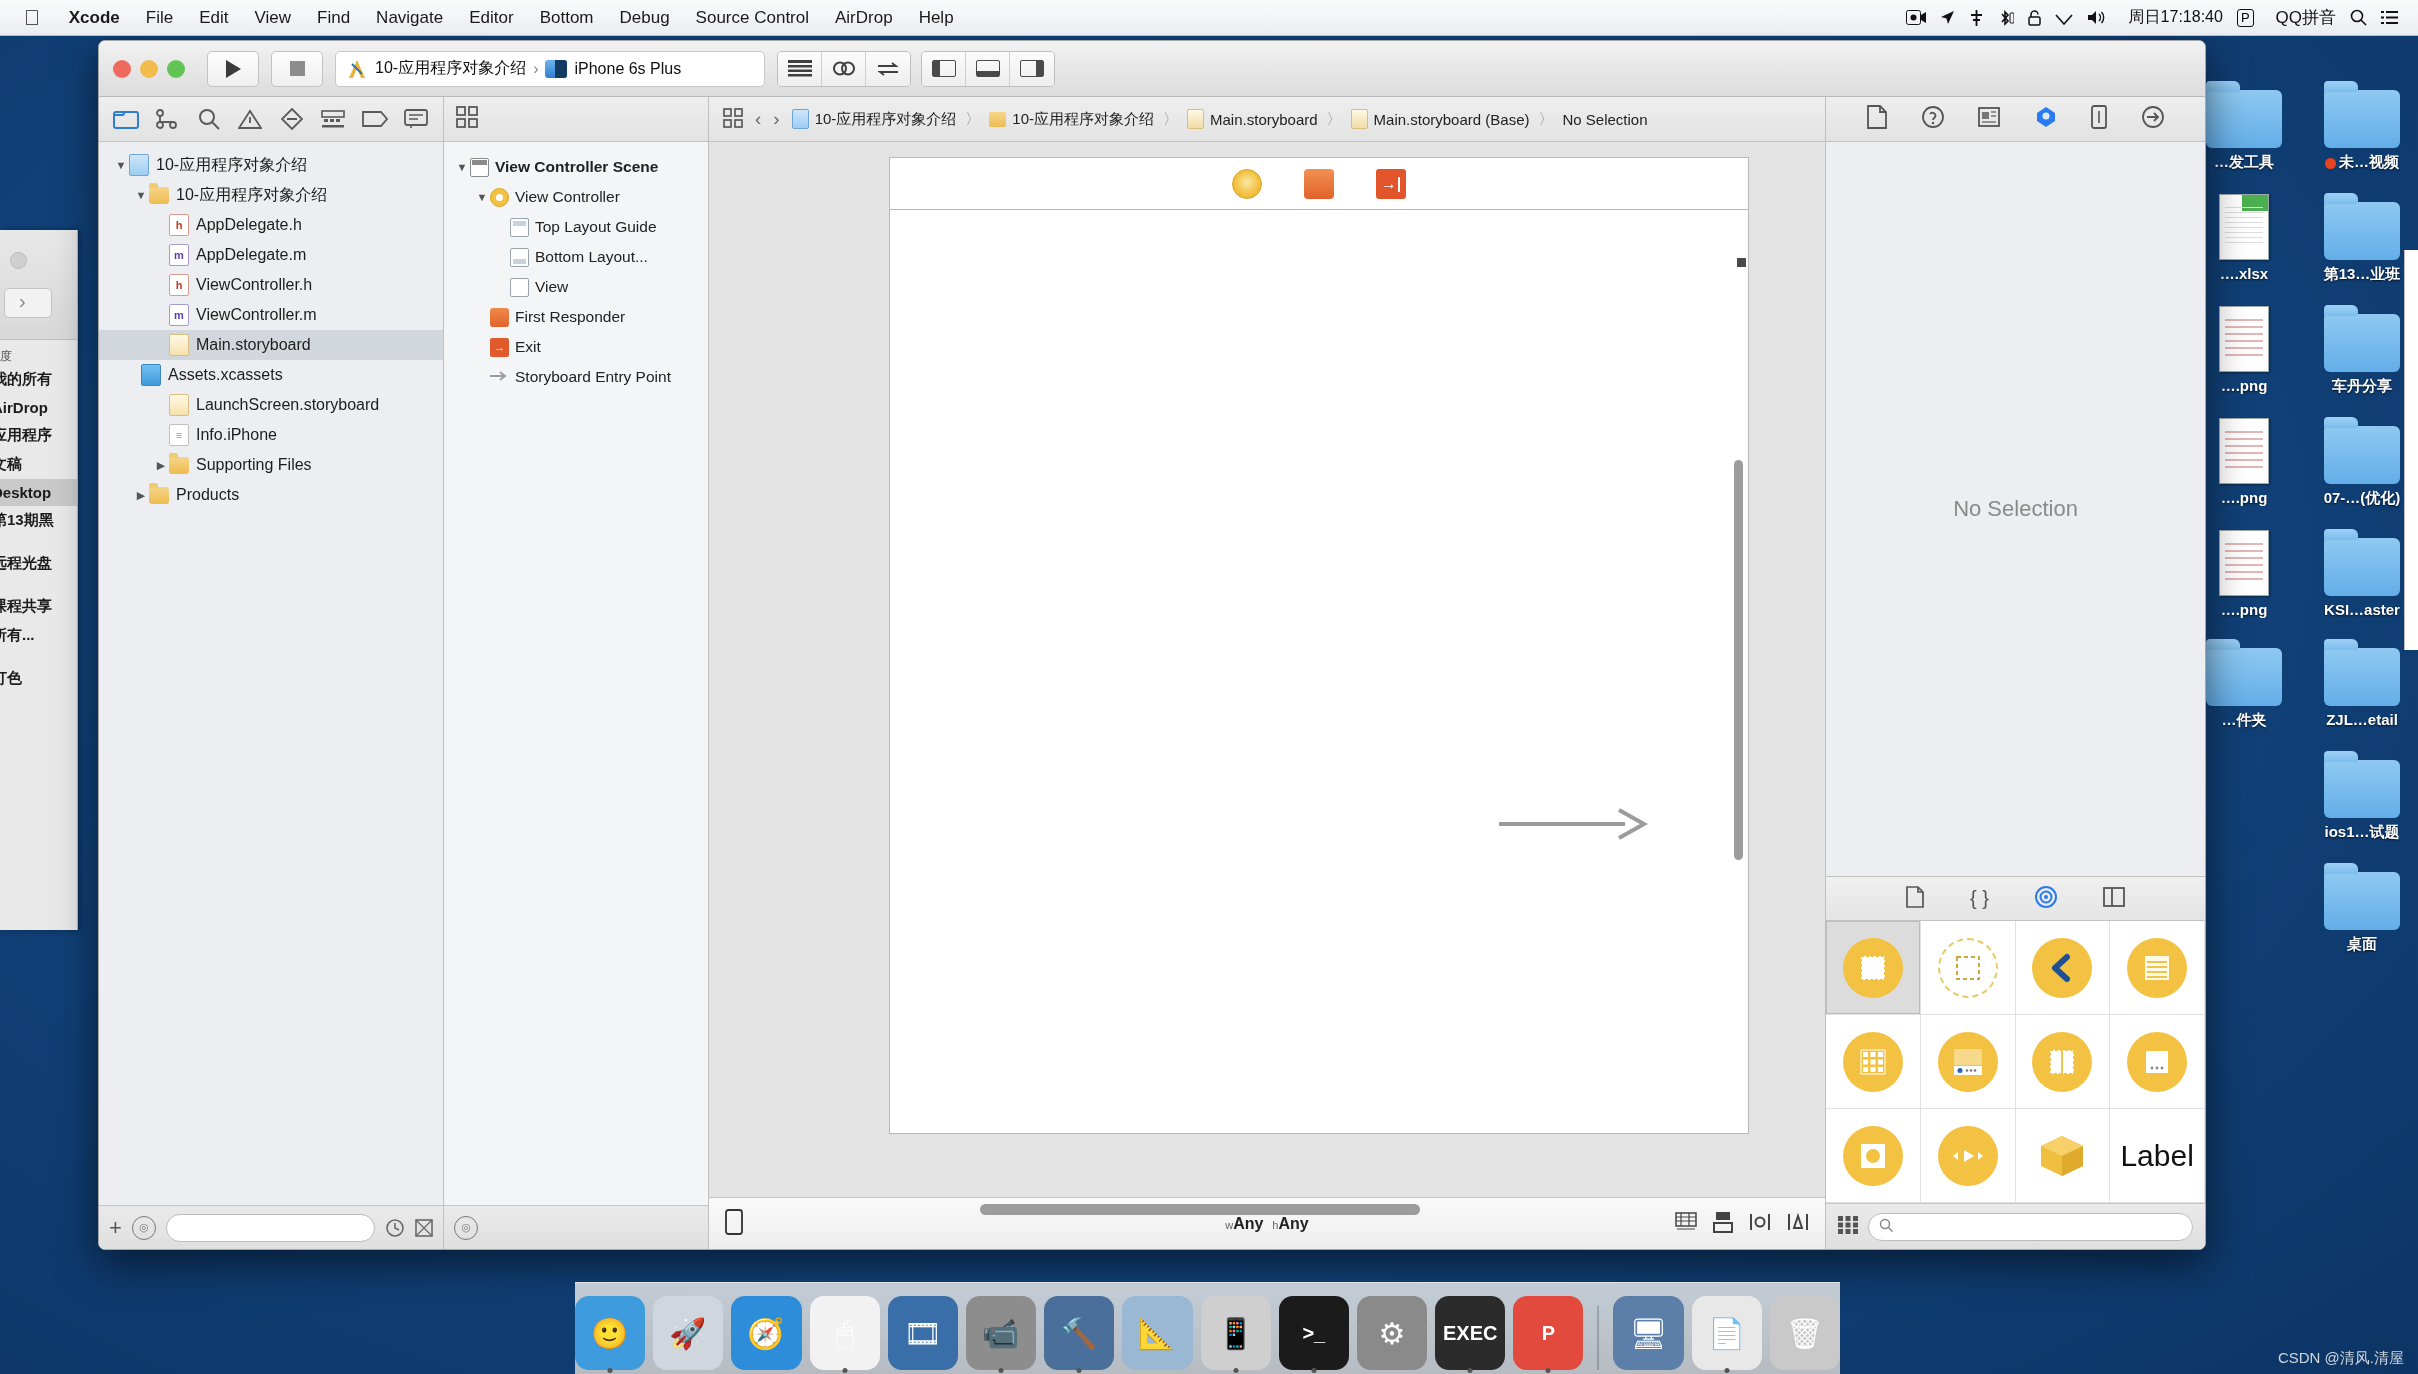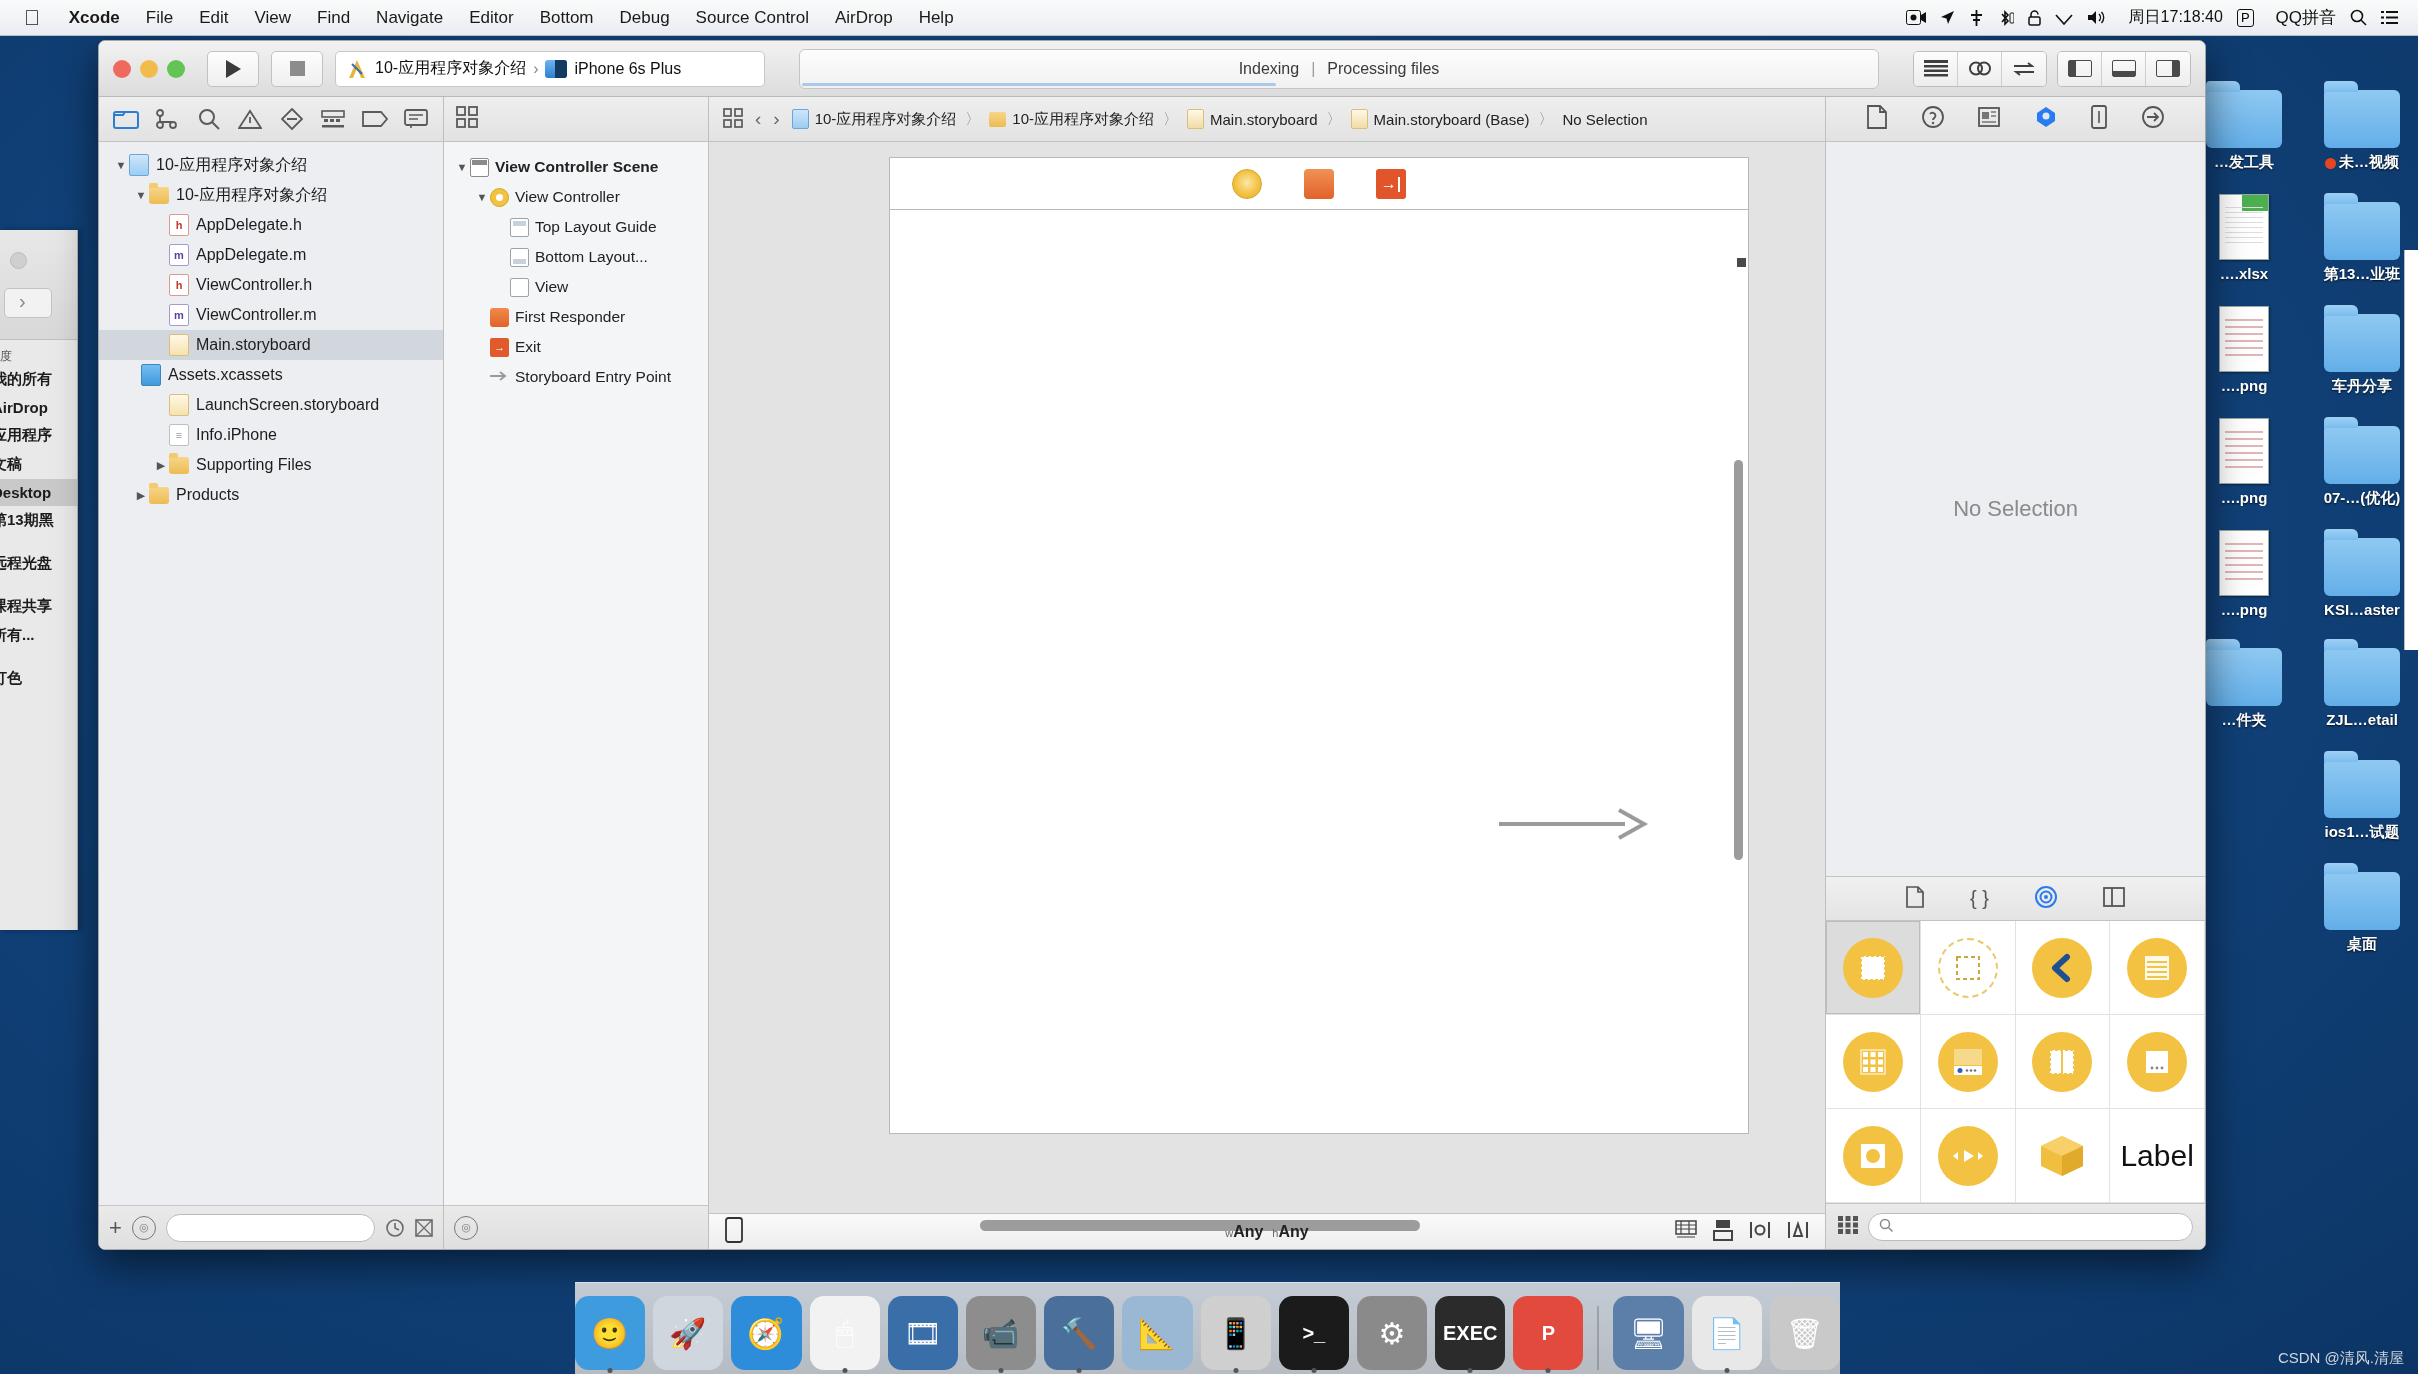--- a/index.html
+++ b/index.html
@@ -209,21 +209,21 @@
   }
   .dock-ico { width:30px;height:30px; }
   .dock-vc { border-radius:50%; background:radial-gradient(circle at 50% 45%, #fae8a8 0%, #f3c242 55%, #dfae2f 100%); border:1px solid #d4a52a;}
   .dock-fr { background:linear-gradient(#f29154,#e0622a); border-radius:4px; }
   .dock-exit { background:#e2552a; border-radius:3px; display:flex;align-items:center;justify-content:center;color:#fff;font-weight:700;font-size:16px;}
   .scene-view { height:925px; background:#fff; border:1px solid #b9b9b9; position:relative;}
   .entry-arrow { position:absolute; left:0px; top:665px; width:135px; height:40px;}
   .v-scroll { position:absolute; right:5px; top:250px; width:9px; height:400px; background:#9c9c9c; border-radius:5px;}
   .resize-nub{position:absolute; right:2px; top:48px; width:9px;height:9px;background:#4a4a4a;}
   .canvas-bottom {
-     height:36px; background:linear-gradient(#fafafa,#ededed); border-top:1px solid #c3c3c3;
+     height:52px; background:linear-gradient(#fafafa,#ededed); border-top:1px solid #c3c3c3;
      display:flex; align-items:center; padding:0 16px; gap:18px; position:relative;
   }
   .hscroll { position:absolute; left:44%; transform:translateX(-50%); top:6px; width:440px; height:11px;
       background:#9c9c9c; border-radius:6px;}
   .sizeclass { position:absolute; left:50%; transform:translateX(-50%); font-size:16px; color:#222;}
   .sizeclass .sm { font-size:11px; color:#666; }
   .cb-right { margin-left:auto; display:flex; gap:16px; align-items:center;}
 
   
   .inspector { width:380px; background:#eceef1; border-left:1px solid #bfbfbf; display:flex; flex-direction:column;}
@@ -496,25 +496,20 @@
         <svg width="22" height="22" viewBox="0 0 22 22">
             <path d="M11 2 L19 20 L15 20 L11 10 L7 20 L3 20 Z" fill="#e8b53a"></path>
             <path d="M6 6 L16 16" stroke="#2d6fb5" stroke-width="2"></path>
           </svg>
       </span>
       <span>10-应用程序对象介绍</span>
       <span class="sep">›</span>
       <span class="ico-dev"></span>
       <span>iPhone 6s Plus</span>
     </div>
-    <div class="activity">
-      <span>Indexing</span>
-      <span class="act-sep">|</span>
-      <span>Processing files</span>
-    </div>
     <div class="tb-right">
       <div class="seg">
         <div>
           <svg width="24" height="17" viewBox="0 0 24 17">
               <g fill="#3f3f3f">
                 <rect x="0" y="0" width="24" height="3"></rect>
                 <rect x="0" y="5" width="24" height="2.5"></rect>
                 <rect x="0" y="9.5" width="24" height="2.5"></rect>
                 <rect x="0" y="14" width="24" height="2.5"></rect>
               </g>

